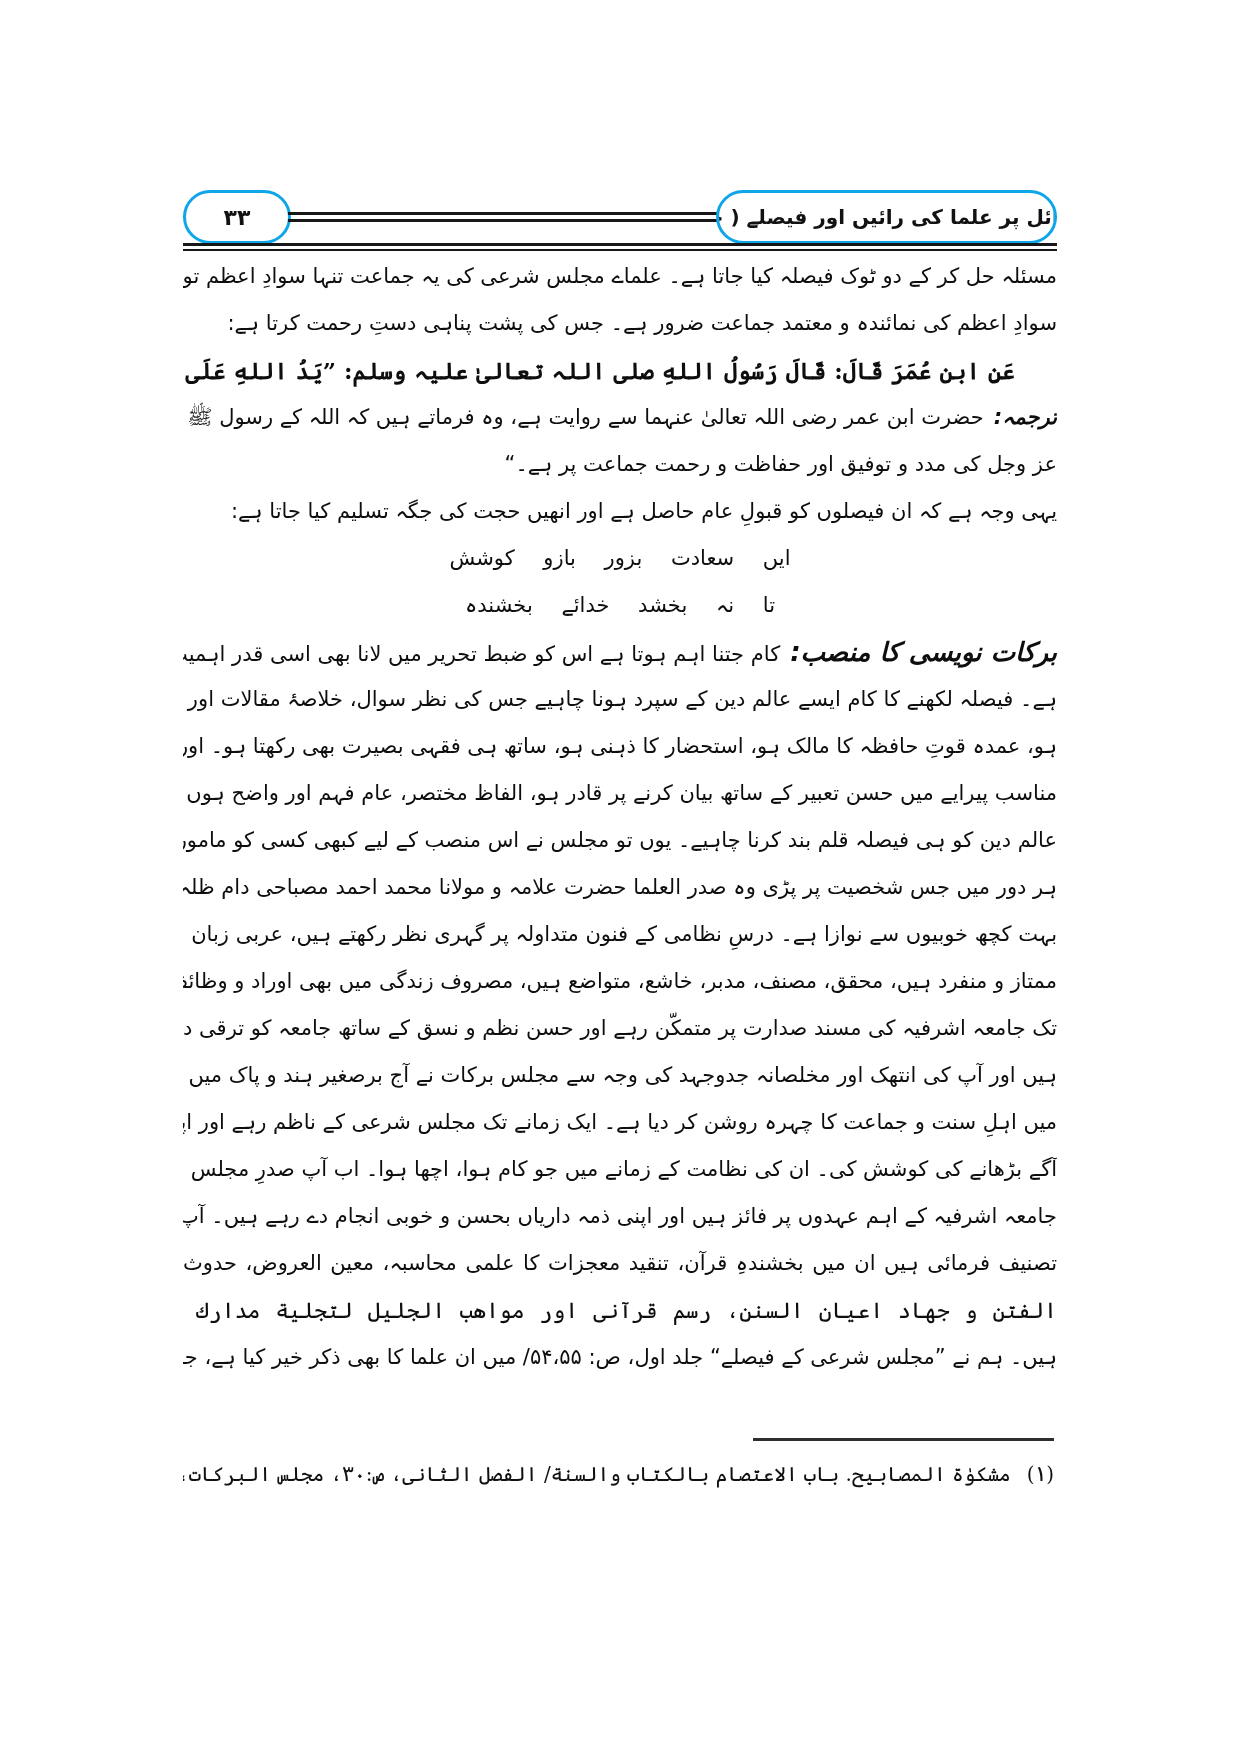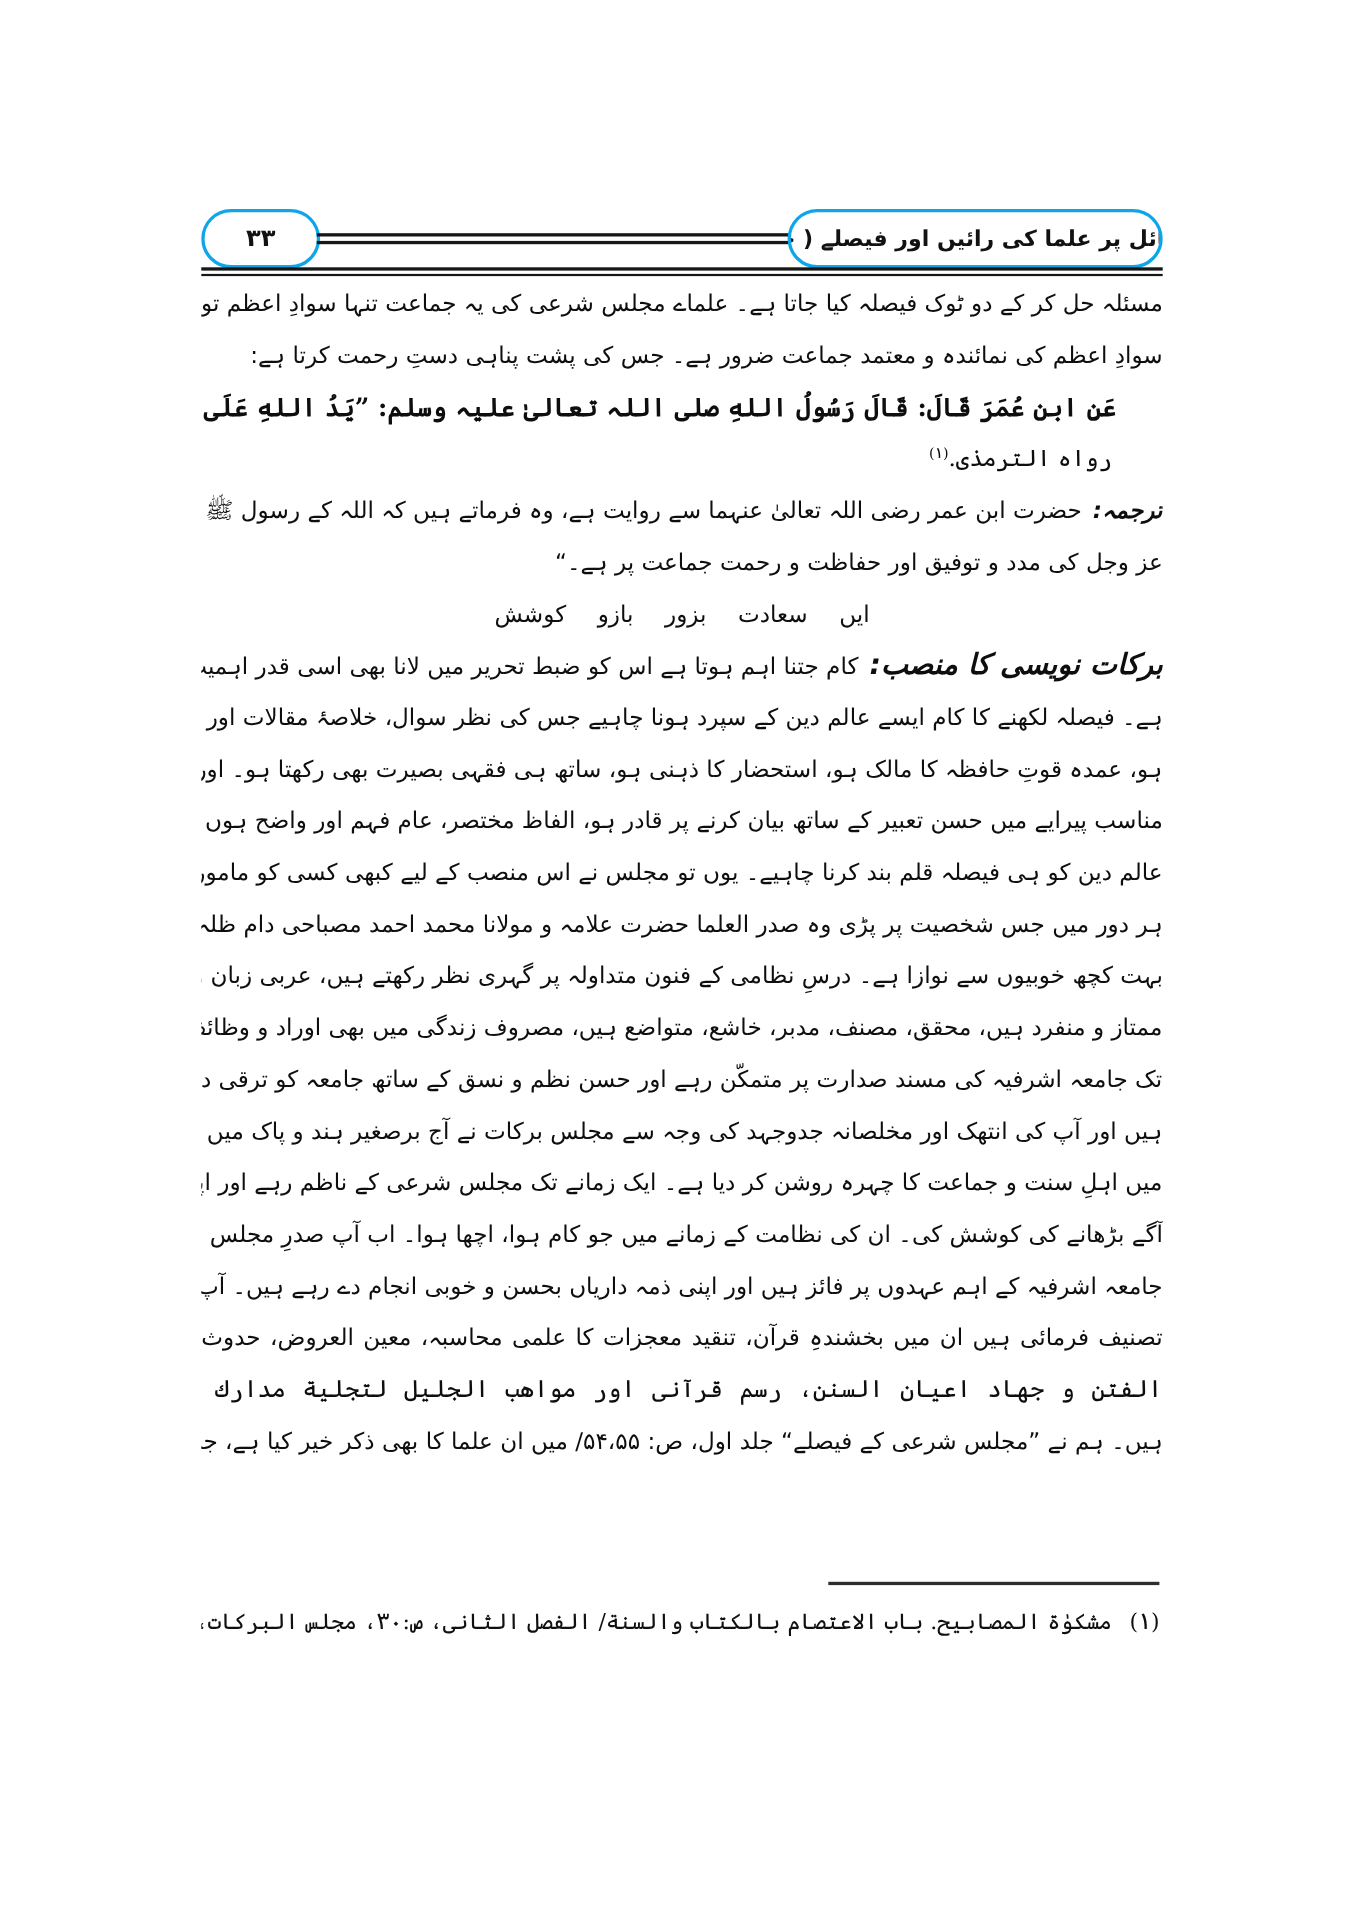--- a/index.html
+++ b/index.html
@@ -82,28 +82,27 @@
     <div class="pill pill--title">
       <span>جدید مسائل پر علما کی رائیں اور فیصلے ( جلد دوم )</span>
     </div>
   </div>
   <div class="rule-double"></div>
 
   <div class="body-text">
     <div class="ln">مسئلہ حل کر کے دو ٹوک فیصلہ کیا جاتا ہے۔ علماے مجلس شرعی کی یہ جماعت تنہا سوادِ اعظم تو نہیں ہے، مگر دیارِ ہند و پاک میں</div>
     <div class="ln ln--right">سوادِ اعظم کی نمائندہ و معتمد جماعت ضرور ہے۔ جس کی پشت پناہی دستِ رحمت کرتا ہے:</div>
     <div class="ln ln--right ln--arabic">عَنِ ابن عُمَرَ قَالَ: قَالَ رَسُولُ اللهِ صلی اللہ تعالیٰ علیہ وسلم: ”یَدُ اللهِ عَلَی الجَمَاعَةِ.“</div>
-    <div class="ln ln--right ln--source">
-      <span>رواه الترمذی.</span><sup class="fn-ref">(۱)</sup>
-    </div>
     <div class="ln">
       <span class="lead">ترجمہ:</span><span>حضرت ابن عمر رضی اللہ تعالیٰ عنہما سے روایت ہے، وہ فرماتے ہیں کہ اللہ کے رسول ﷺ نے ارشاد فرمایا: ”اللہ</span>
     </div>
     <div class="ln ln--right">عز وجل کی مدد و توفیق اور حفاظت و رحمت جماعت پر ہے۔“</div>
+    <div class="ln ln--right">یہی وجہ ہے کہ ان فیصلوں کو قبولِ عام حاصل ہے اور انھیں حجت کی جگہ تسلیم کیا جاتا ہے:</div>
     <div class="ln ln--center">ایں سعادت بزور بازو کوشش</div>
+    <div class="ln ln--center">تا نہ بخشد خدائے بخشندہ</div>
     <div class="ln">
       <span class="lead lead--big">برکات نویسی کا منصب:</span><span>کام جتنا اہم ہوتا ہے اس کو ضبط تحریر میں لانا بھی اسی قدر اہمیت کا حامل اور دشوار ہوتا</span>
     </div>
     <div class="ln">ہے۔ فیصلہ لکھنے کا کام ایسے عالم دین کے سپرد ہونا چاہیے جس کی نظر سوال، خلاصۂ مقالات اور قیمتی ابحاث کے ہر گوشے پر</div>
     <div class="ln">ہو، عمدہ قوتِ حافظہ کا مالک ہو، استحضار کا ذہنی ہو، ساتھ ہی فقہی بصیرت بھی رکھتا ہو۔ اور کسی بھی بات کو جامع الفاظ اور</div>
     <div class="ln">مناسب پیرایے میں حسن تعبیر کے ساتھ بیان کرنے پر قادر ہو، الفاظ مختصر، عام فہم اور واضح ہوں۔ ایسے اوصاف کے جامع</div>
     <div class="ln">عالم دین کو ہی فیصلہ قلم بند کرنا چاہیے۔ یوں تو مجلس نے اس منصب کے لیے کبھی کسی کو مامور نہیں کیا، لیکن زیادہ تر نگہ انتخاب</div>
     <div class="ln">ہر دور میں جس شخصیت پر پڑی وہ صدر العلما حضرت علامہ و مولانا محمد احمد مصباحی دام ظلہ العالی ہیں۔ آپ کو اللہ تعالیٰ نے</div>
     <div class="ln">بہت کچھ خوبیوں سے نوازا ہے۔ درسِ نظامی کے فنون متداولہ پر گہری نظر رکھتے ہیں، عربی زبان و ادب میں آپ اپنے اقران میں</div>
     <div class="ln">ممتاز و منفرد ہیں، محقق، مصنف، مدبر، خاشع، متواضع ہیں، مصروف زندگی میں بھی اوراد و وظائف کے پابند ہیں۔ ایک عرصہ</div>

